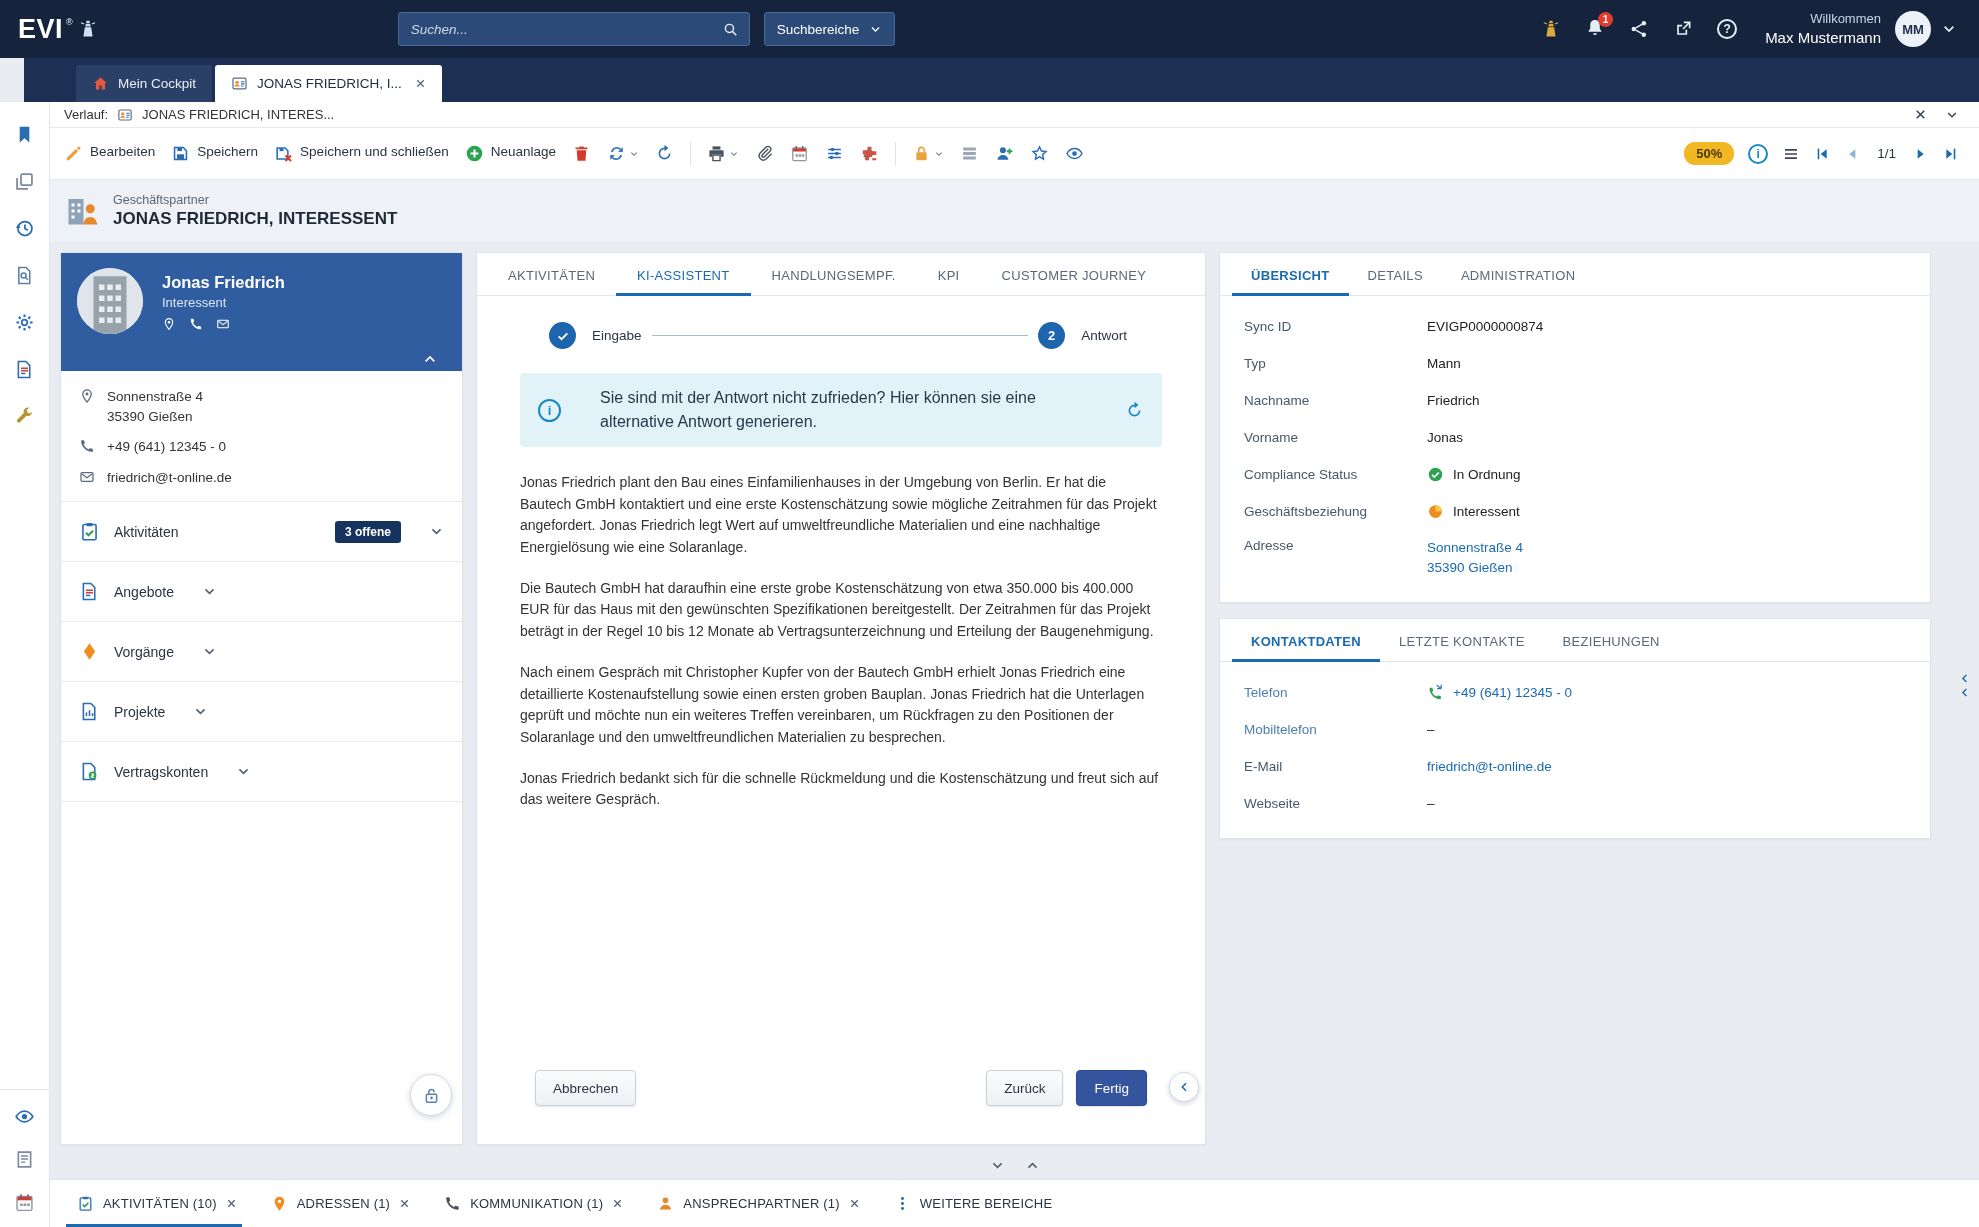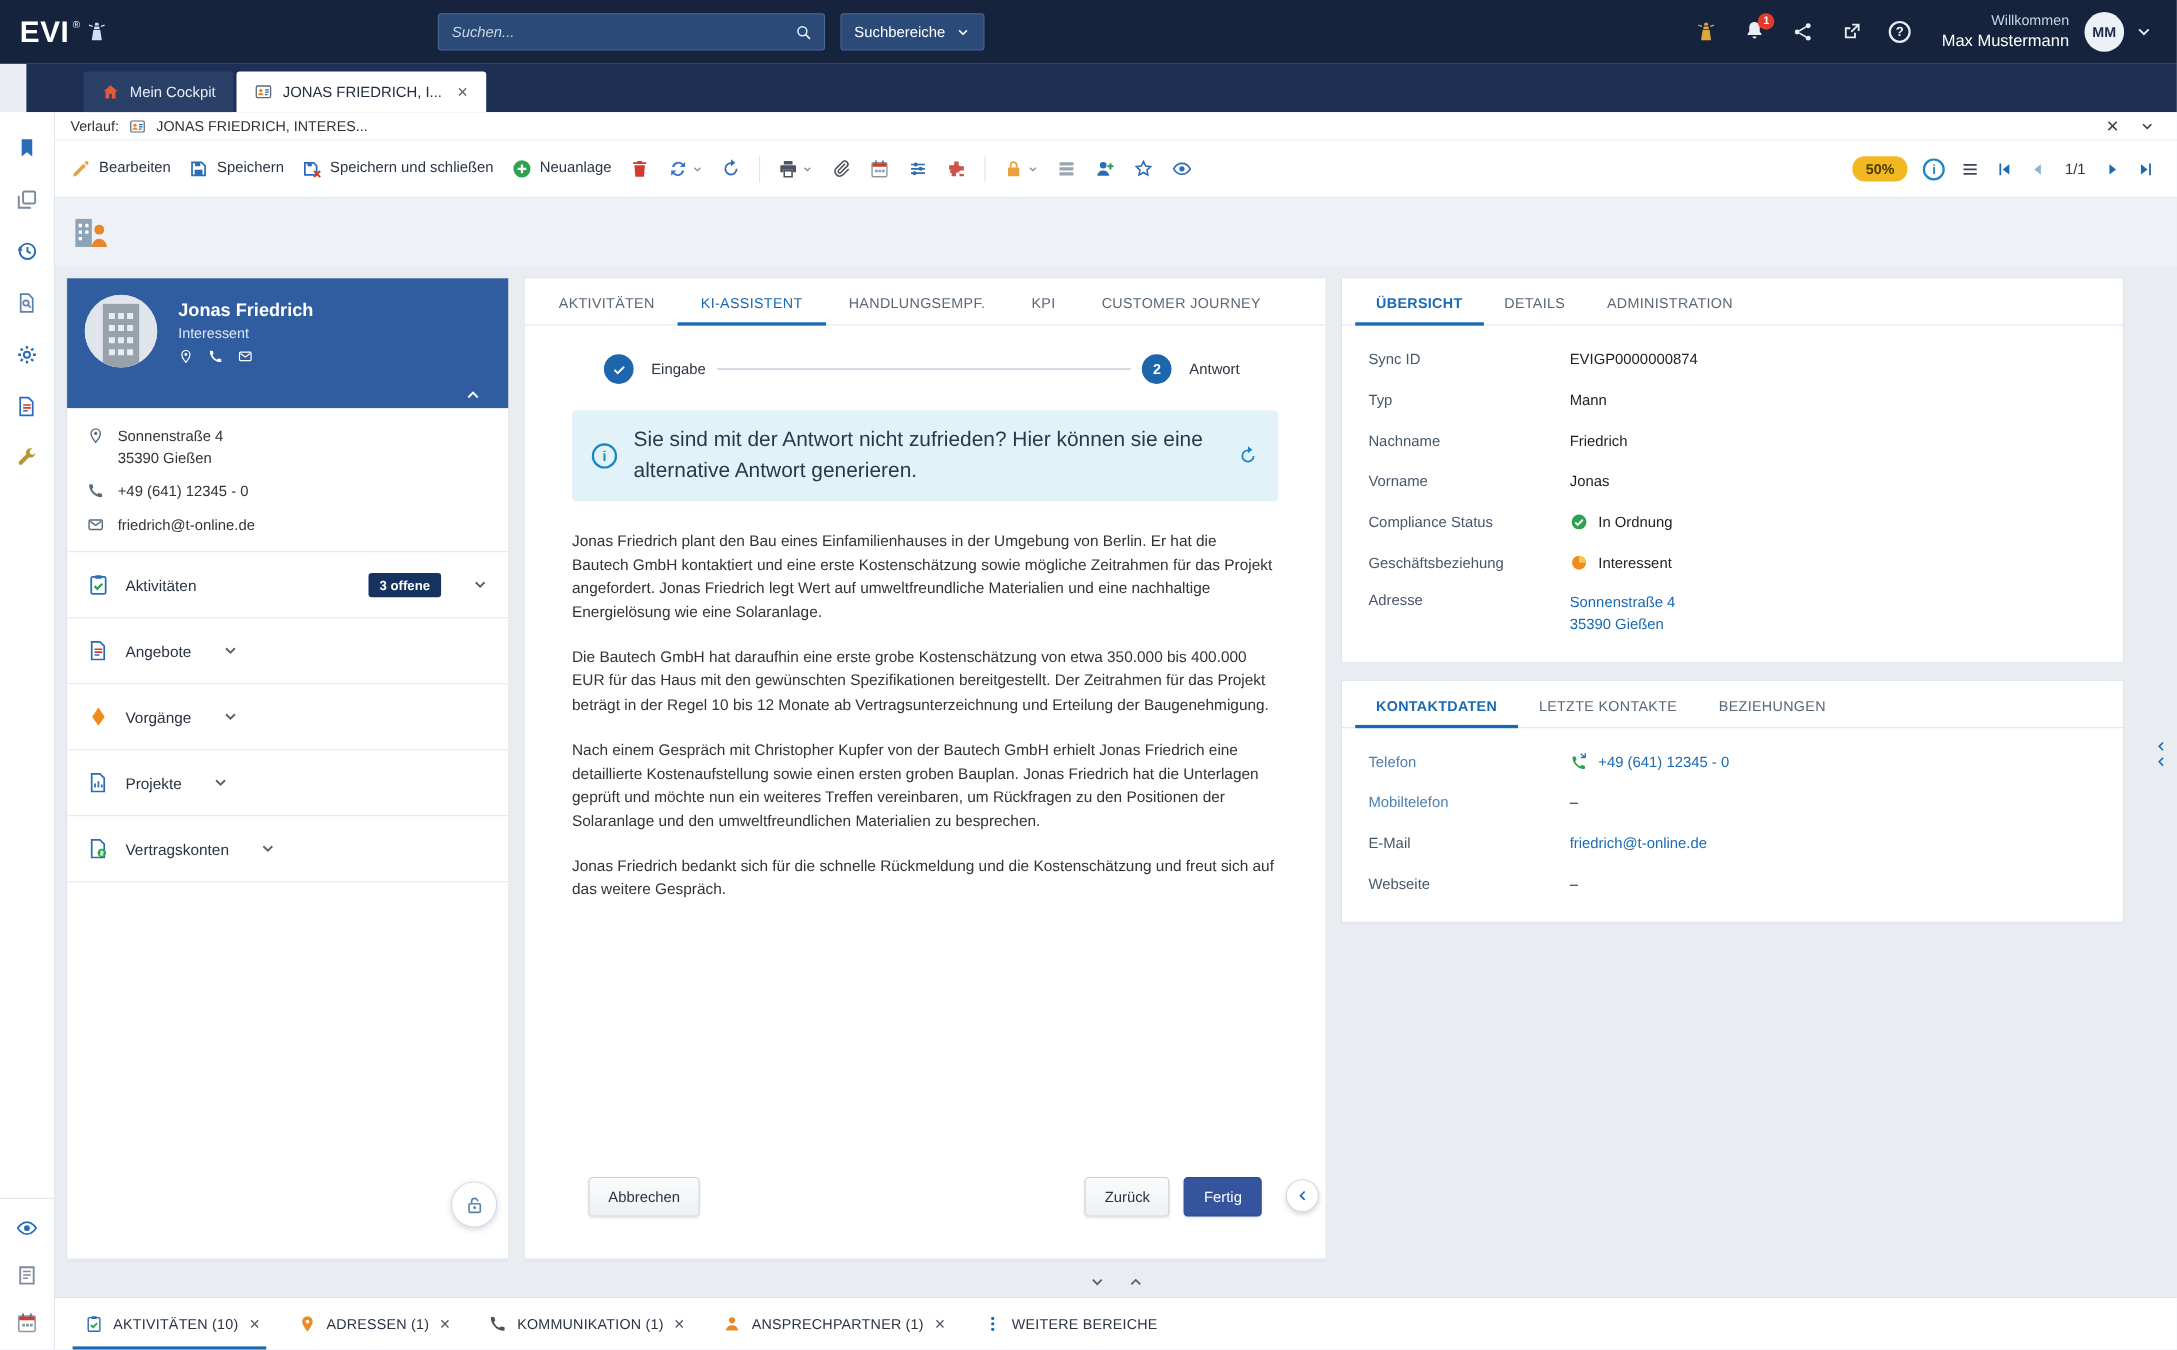--- a/index.html
+++ b/index.html
@@ -112,21 +112,21 @@
   .cp-tab.active{color:#1a6ab2;font-weight:normal;}
   .cp-tab.active::after{content:"";position:absolute;left:0;right:0;bottom:-1px;height:3px;background:#1a6ab2;}
   .steps{display:flex;align-items:center;padding:26px 78px 0 72px;flex:none;}
   .step{display:flex;align-items:center;gap:16px;}
   .step-circle{width:27px;height:27px;border-radius:50%;background:#1d66ad;color:#fff;display:flex;align-items:center;justify-content:center;font-size:13px;font-weight:bold;flex:none;}
   .step-circle svg{width:14px;height:14px;color:#fff;}
   .step-label{font-size:13.5px;color:#2a3442;}
   .step-line{flex:1;height:1.5px;background:#a9bccd;margin:0 10px;}
   .hintbox{margin:24px 43px 0;background:#e2f2f9;border-radius:4px;display:flex;align-items:center;gap:15px;padding:13px 18px;flex:none;}
   .info-ring-lg{width:23px;height:23px;flex:none;border:2px solid #1a87c2;border-radius:50%;color:#1a87c2;font-size:13px;font-weight:bold;display:flex;align-items:center;justify-content:center;}
-  .hint-text{font-size:19px;color:#27394a;line-height:1.5;max-width:560px;}
+  .hint-text{font-size:16px;color:#27394a;line-height:1.5;max-width:560px;margin-left:24px;}
   .hint-refresh{margin-left:auto;width:19px;height:19px;color:#1a87c2;cursor:pointer;}
   .cp-body{padding:25px 45px 0 43px;overflow:hidden;}
   .cp-body p{font-size:14px;line-height:1.55;color:#333;margin-bottom:19px;max-width:645px;}
   .cp-actions{margin-top:auto;display:flex;align-items:center;padding:0 58px 38px;flex:none;}
   .btn{height:36px;padding:0 17px;border-radius:4px;font-size:13.5px;cursor:pointer;border:1px solid #c9d1da;background:linear-gradient(#fafbfc,#eef1f4);color:#2a3442;box-shadow:0 1px 2px rgba(20,40,70,.12);font-family:inherit;}
   .btn.primary{background:#34549e;border-color:#2c4a8f;color:#fff;}
   .actions-right{margin-left:auto;display:flex;gap:13px;}
   .cp-handle{position:absolute;right:6px;bottom:42px;width:30px;height:30px;border-radius:50%;background:#fff;border:1px solid #d3dae2;box-shadow:0 2px 5px rgba(20,40,70,.2);display:flex;align-items:center;justify-content:center;cursor:pointer;}
   .cp-handle svg{width:14px;height:14px;color:#1a6ab2;}
 
@@ -641,20 +641,24 @@
         <svg class="nav-ic">
             <use href="#sy-last"></use>
           </svg>
       </div>
     </div>
 
     <div class="pageheader">
       <svg class="ph-icon">
           <use href="#sy-gp"></use>
         </svg>
+      <div>
+        <div class="ph-entity">Geschäftspartner</div>
+        <div class="ph-title">JONAS FRIEDRICH, INTERESSENT</div>
+      </div>
     </div>
 
     <div class="main">
 
       <section class="panel left-panel">
         <div class="profile-card">
           <div class="pc-row">
             <div class="pc-avatar">
               <svg>
                   <use href="#sy-building"></use>

